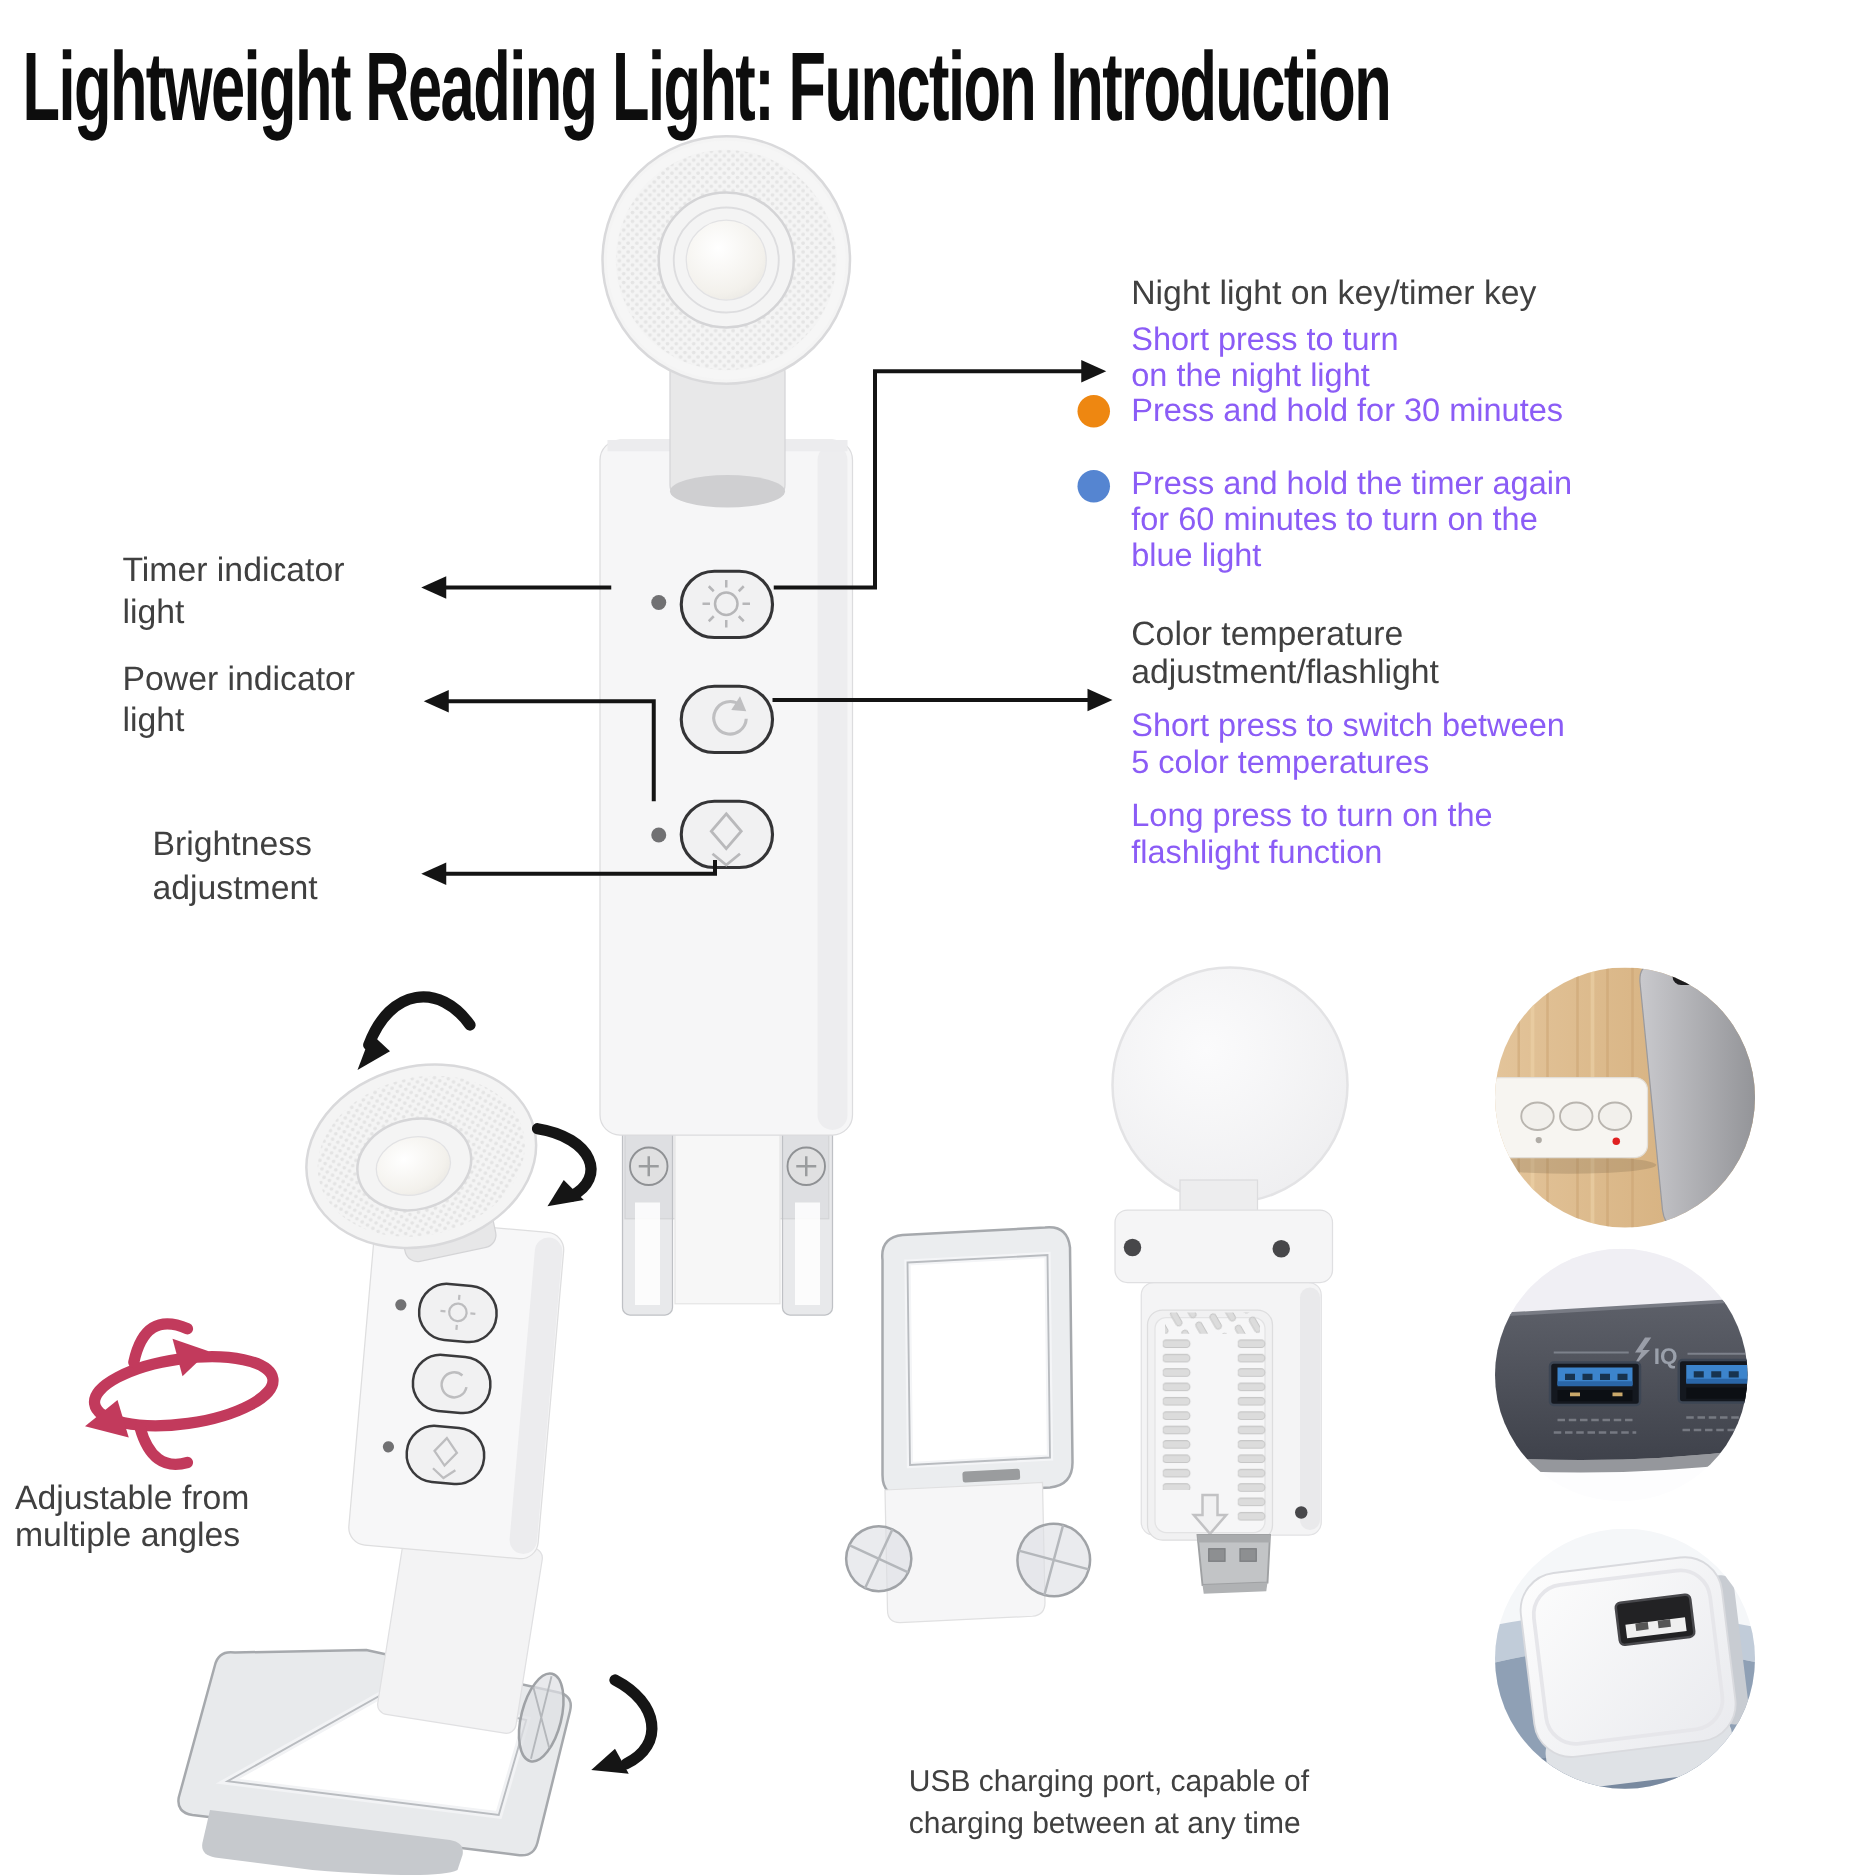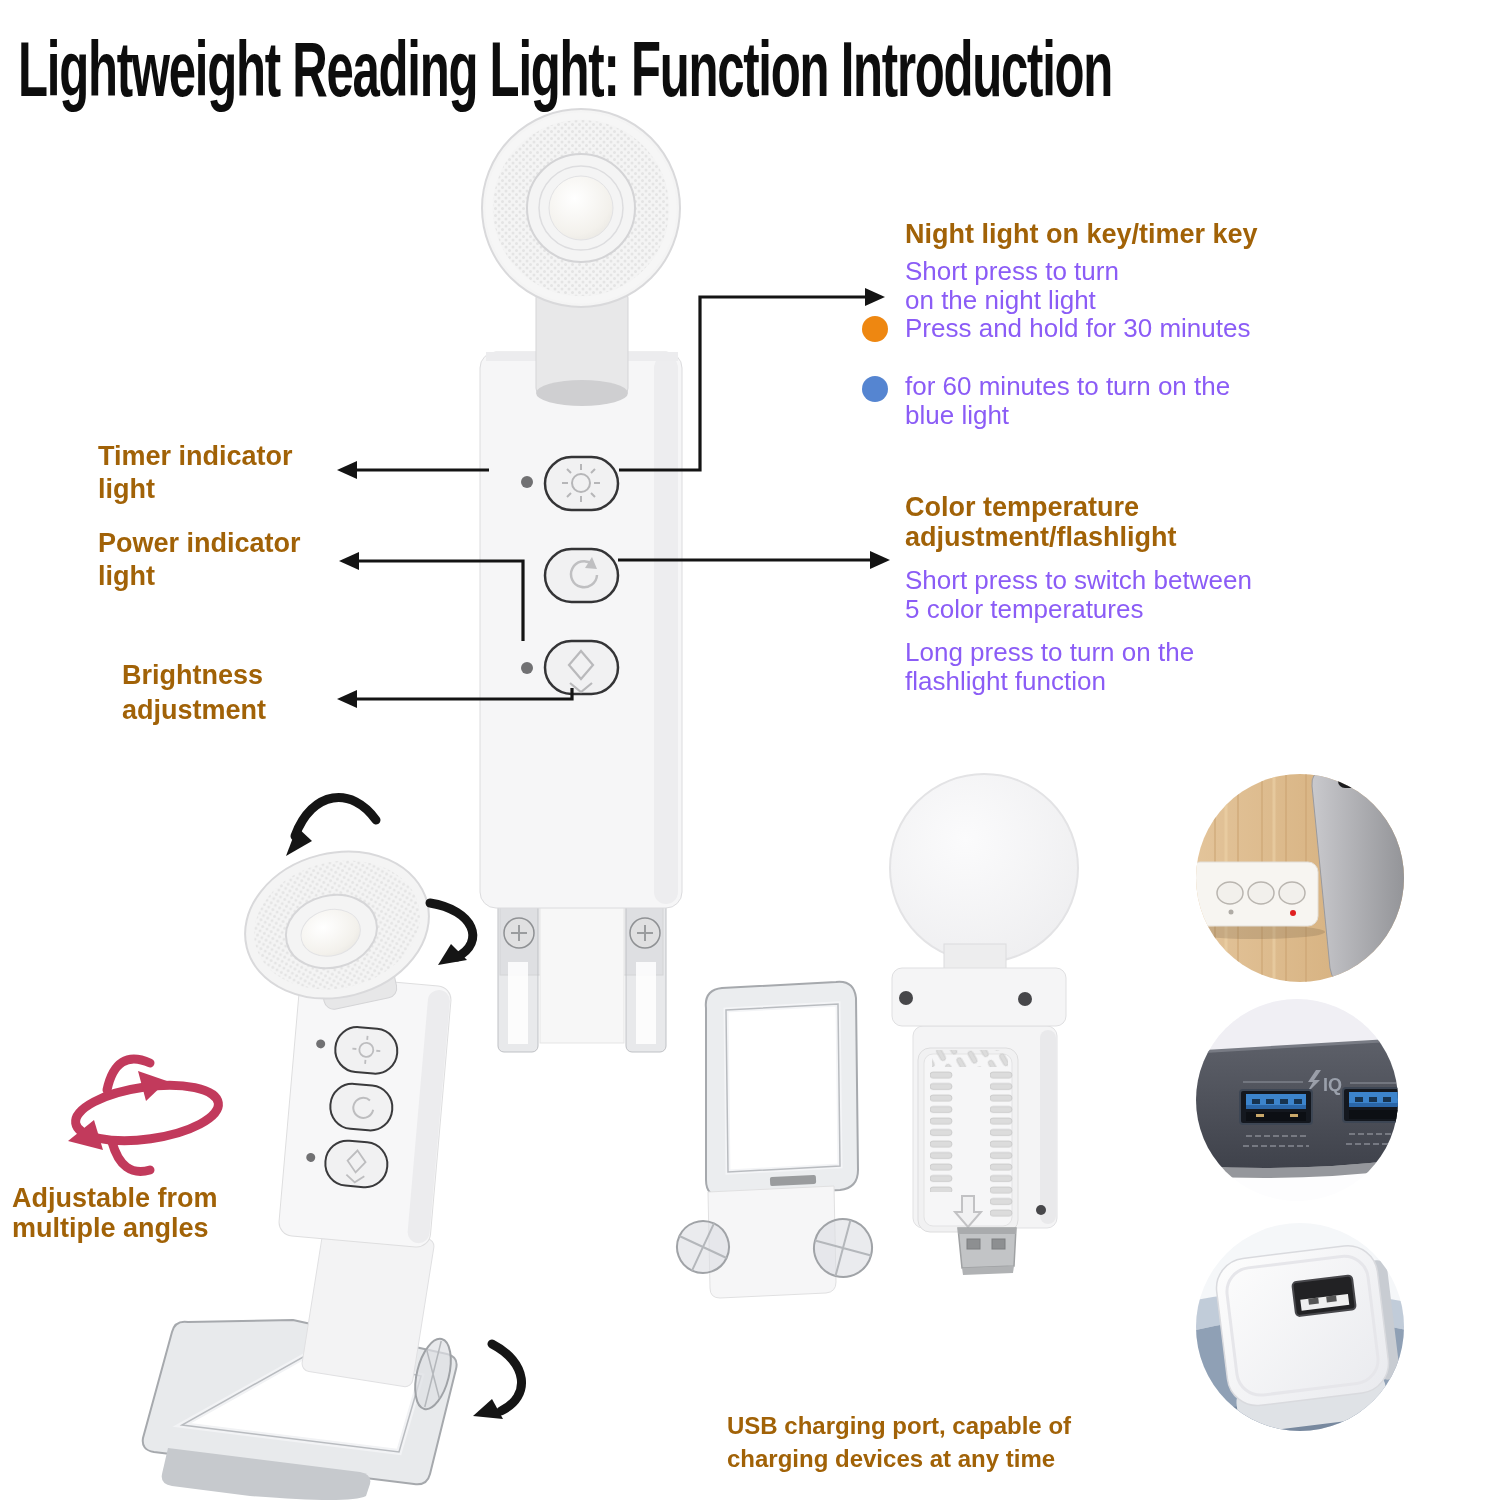--- a/index.html
+++ b/index.html
@@ -2,21 +2,21 @@
 <html><head>
 <meta charset="utf-8">
 <style>
   html,body{margin:0;padding:0;background:#fff;}
   .canvas{position:relative;width:1500px;height:1500px;background:#fff;overflow:hidden;
           font-family:"Liberation Sans",sans-serif;}
   .art{position:absolute;left:0;top:0;width:1500px;height:1500px;}
   .lbl{position:absolute;white-space:nowrap;}
   .title{left:18px;top:24px;font-size:78px;font-weight:bold;color:#0d0d0d;
          transform:scaleX(0.63);transform-origin:0 50%;letter-spacing:-2px;}
-  .b{font-weight:bold;color:#a16207;font-size:27px;line-height:29px;}
+  .b{font-weight:normal;color:#404040;font-size:27px;line-height:29px;}
   .reg{font-weight:normal;color:#8b5cf6;font-size:26px;line-height:29px;}
   .center{text-align:left;}
   .bullet{position:absolute;width:26px;height:26px;border-radius:50%;}
   .bullet.orange{background:#EE8711;}
   .bullet.blue{background:#5585D1;}
 </style>
 </head>
 <body>
 
 <div class="canvas">
@@ -323,20 +323,21 @@
   <div class="lbl reg" style="left:905px;top:257px;">
     <div>Short press to turn</div>
     <div>on the night light</div>
   </div>
   <span class="bullet orange" style="left:862px;top:316px;"></span>
   <div class="lbl reg" style="left:905px;top:314px;">
     <div>Press and hold for 30 minutes</div>
   </div>
   <span class="bullet blue" style="left:862px;top:376px;"></span>
   <div class="lbl reg" style="left:905px;top:372px;">
+    <div>Press and hold the timer again</div>
     <div>for 60 minutes to turn on the</div>
     <div>blue light</div>
   </div>
 
   <div class="lbl b center" style="left:98px;top:440px;width:225px;line-height:33px;">
     <div>Timer indicator</div>
     <div>light</div>
   </div>
   <div class="lbl b center" style="left:98px;top:527px;width:225px;line-height:33px;">
     <div>Power indicator</div>
@@ -359,16 +360,16 @@
     <div>Long press to turn on the</div>
     <div>flashlight function</div>
   </div>
 
   <div class="lbl b center" style="left:12px;top:1183px;width:240px;line-height:30px;">
     <div>Adjustable from</div>
     <div>multiple angles</div>
   </div>
   <div class="lbl b" style="left:727px;top:1409px;font-size:24px;line-height:33px;">
     <div>USB charging port, capable of</div>
-    <div>charging devices at any time</div>
+    <div>charging between at any time</div>
   </div>
 
 </div>
 
 </body></html>

